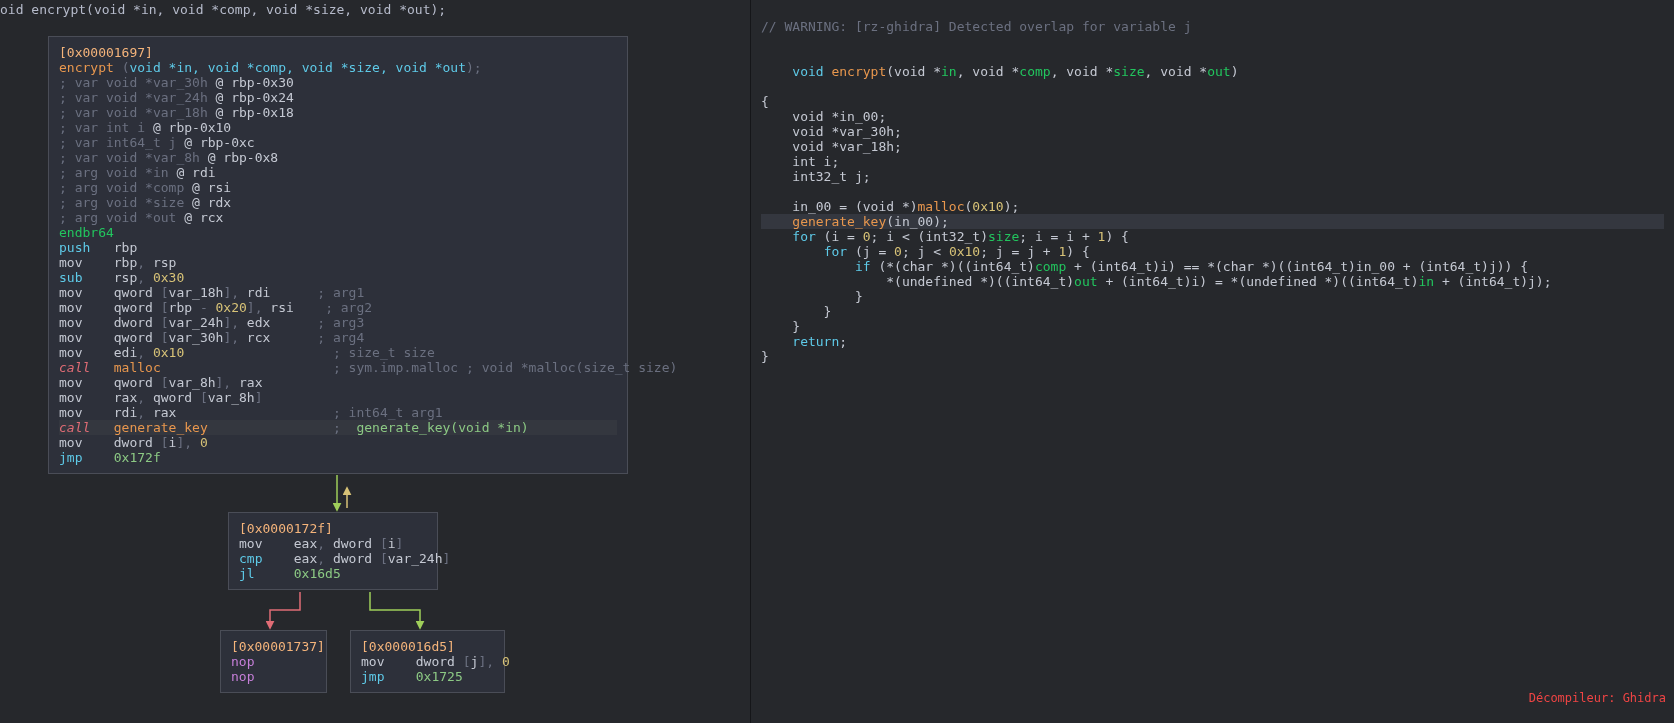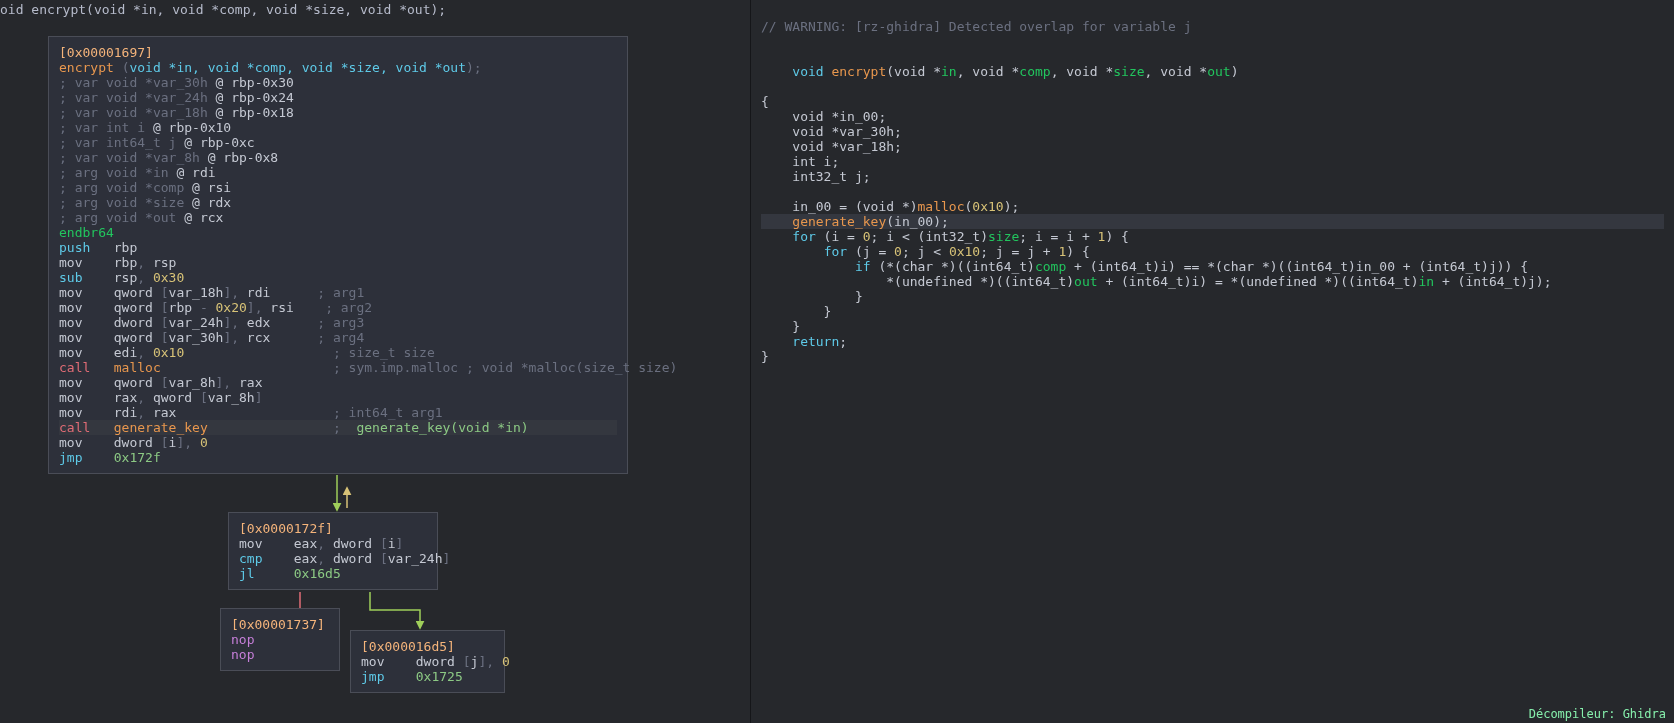--- a/index.html
+++ b/index.html
@@ -42,39 +42,39 @@
   line-height: 15px;
   white-space: pre;
   font-size: 12.5px;
 }
 .addr { color: #f5b47b; }
 .gray { color: #6b7080; }
 .cyan { color: #5ecae8; }
 .green { color: #8cc984; margin-top: 13px; }
 .yellow { color: #d7c277; text-align: right; }
 .white { color: #c5c9d3; }
-.red { color: #e06c75; }
+.red { color: #e06c75; font-style: italic; }
 .orange { color: #e8974e; }
 .purple { color: #c67fd9; text-align: center; }
 .dim { color: #22c55e; }
 .code-line { white-space: pre; line-height: 15px; font-size: 13px; }
 .highlight-line { background: #34373f; }
 svg.edges {
   position: absolute;
   top: 0;
   left: 0;
   pointer-events: none;
   z-index: 0;
 }
 .node { z-index: 1; }
 .footer {
   position: absolute;
   right: 8px;
-  bottom: 2px;
-  color: #86efac;
+  bottom: 18px;
+  color: #ef4444;
   font-size: 12px;
 }
 </style>
 </head>
 <body>
 
 <div class="left-pane">
   <div class="sig-bar">oid encrypt(void *in, void *comp, void *size, void *out);</div>
 
   <svg class="edges" width="750" height="723">
@@ -94,21 +94,21 @@
 
     <path d="M 347 508 L 347 488" stroke="#d7c277" stroke-width="1.5" fill="none" marker-end="url(#arr-y)"></path>
 
     <path d="M 300 592 L 300 610 L 270 610 L 270 628" stroke="#e06c75" stroke-width="1.5" fill="none" marker-end="url(#arr-r)"></path>
 
     <path d="M 370 592 L 370 610 L 420 610 L 420 628" stroke="#9fce5a" stroke-width="1.5" fill="none" marker-end="url(#arr-g)"></path>
   </svg>
 
   <div class="node" style="left:48px; top:36px; width:580px;" id="block1"><div class="code-line"><span class="addr">[0x00001697]</span></div><div class="code-line"><span class="addr"></span><span class="orange">encrypt&nbsp;</span><span class="gray">(</span><span class="cyan">void&nbsp;*in,&nbsp;void&nbsp;*comp,&nbsp;void&nbsp;*size,&nbsp;void&nbsp;*out</span><span class="gray">);</span></div><div class="code-line"><span class="gray"></span><span class="gray">;&nbsp;var&nbsp;void&nbsp;*var_30h&nbsp;</span><span class="white">@&nbsp;rbp-0x30</span></div><div class="code-line"><span class="white"></span><span class="gray">;&nbsp;var&nbsp;void&nbsp;*var_24h&nbsp;</span><span class="white">@&nbsp;rbp-0x24</span></div><div class="code-line"><span class="white"></span><span class="gray">;&nbsp;var&nbsp;void&nbsp;*var_18h&nbsp;</span><span class="white">@&nbsp;rbp-0x18</span></div><div class="code-line"><span class="white"></span><span class="gray">;&nbsp;var&nbsp;int&nbsp;i&nbsp;</span><span class="white">@&nbsp;rbp-0x10</span></div><div class="code-line"><span class="white"></span><span class="gray">;&nbsp;var&nbsp;int64_t&nbsp;j&nbsp;</span><span class="white">@&nbsp;rbp-0xc</span></div><div class="code-line"><span class="white"></span><span class="gray">;&nbsp;var&nbsp;void&nbsp;*var_8h&nbsp;</span><span class="white">@&nbsp;rbp-0x8</span></div><div class="code-line"><span class="white"></span><span class="gray">;&nbsp;arg&nbsp;void&nbsp;*in&nbsp;</span><span class="white">@&nbsp;rdi</span></div><div class="code-line"><span class="white"></span><span class="gray">;&nbsp;arg&nbsp;void&nbsp;*comp&nbsp;</span><span class="white">@&nbsp;rsi</span></div><div class="code-line"><span class="white"></span><span class="gray">;&nbsp;arg&nbsp;void&nbsp;*size&nbsp;</span><span class="white">@&nbsp;rdx</span></div><div class="code-line"><span class="white"></span><span class="gray">;&nbsp;arg&nbsp;void&nbsp;*out&nbsp;</span><span class="white">@&nbsp;rcx</span></div><div class="code-line"><span class="white"></span><span class="dim">endbr64</span></div><div class="code-line"><span class="dim"></span><span class="cyan">push</span><span class="white">&nbsp;&nbsp;&nbsp;rbp</span></div><div class="code-line"><span class="white"></span><span class="white">mov&nbsp;&nbsp;&nbsp;&nbsp;rbp</span><span class="gray">,&nbsp;</span><span class="white">rsp</span></div><div class="code-line"><span class="white"></span><span class="cyan">sub</span><span class="white">&nbsp;&nbsp;&nbsp;&nbsp;rsp</span><span class="gray">,&nbsp;</span><span class="yellow">0x30</span></div><div class="code-line"><span class="yellow"></span><span class="white">mov&nbsp;&nbsp;&nbsp;&nbsp;qword&nbsp;</span><span class="gray">[</span><span class="white">var_18h</span><span class="gray">],&nbsp;</span><span class="white">rdi</span><span class="gray">&nbsp;&nbsp;&nbsp;&nbsp;&nbsp;&nbsp;;&nbsp;arg1</span></div><div class="code-line"><span class="gray"></span><span class="white">mov&nbsp;&nbsp;&nbsp;&nbsp;qword&nbsp;</span><span class="gray">[</span><span class="white">rbp&nbsp;</span><span class="gray">-&nbsp;</span><span class="yellow">0x20</span><span class="gray">],&nbsp;</span><span class="white">rsi</span><span class="gray">&nbsp;&nbsp;&nbsp;&nbsp;;&nbsp;arg2</span></div><div class="code-line"><span class="gray"></span><span class="white">mov&nbsp;&nbsp;&nbsp;&nbsp;dword&nbsp;</span><span class="gray">[</span><span class="white">var_24h</span><span class="gray">],&nbsp;</span><span class="white">edx</span><span class="gray">&nbsp;&nbsp;&nbsp;&nbsp;&nbsp;&nbsp;;&nbsp;arg3</span></div><div class="code-line"><span class="gray"></span><span class="white">mov&nbsp;&nbsp;&nbsp;&nbsp;qword&nbsp;</span><span class="gray">[</span><span class="white">var_30h</span><span class="gray">],&nbsp;</span><span class="white">rcx</span><span class="gray">&nbsp;&nbsp;&nbsp;&nbsp;&nbsp;&nbsp;;&nbsp;arg4</span></div><div class="code-line"><span class="gray"></span><span class="white">mov&nbsp;&nbsp;&nbsp;&nbsp;edi</span><span class="gray">,&nbsp;</span><span class="yellow">0x10</span><span class="gray">&nbsp;&nbsp;&nbsp;&nbsp;&nbsp;&nbsp;&nbsp;&nbsp;&nbsp;&nbsp;&nbsp;&nbsp;&nbsp;&nbsp;&nbsp;&nbsp;&nbsp;&nbsp;&nbsp;;&nbsp;size_t&nbsp;size</span></div><div class="code-line"><span class="gray"></span><span class="red">call</span><span class="white">&nbsp;&nbsp;&nbsp;</span><span class="orange">malloc</span><span class="gray">&nbsp;&nbsp;&nbsp;&nbsp;&nbsp;&nbsp;&nbsp;&nbsp;&nbsp;&nbsp;&nbsp;&nbsp;&nbsp;&nbsp;&nbsp;&nbsp;&nbsp;&nbsp;&nbsp;&nbsp;&nbsp;&nbsp;;&nbsp;sym.imp.malloc&nbsp;;&nbsp;void&nbsp;*malloc(size_t&nbsp;size)</span></div><div class="code-line"><span class="gray"></span><span class="white">mov&nbsp;&nbsp;&nbsp;&nbsp;qword&nbsp;</span><span class="gray">[</span><span class="white">var_8h</span><span class="gray">],&nbsp;</span><span class="white">rax</span></div><div class="code-line"><span class="white"></span><span class="white">mov&nbsp;&nbsp;&nbsp;&nbsp;rax</span><span class="gray">,&nbsp;</span><span class="white">qword&nbsp;</span><span class="gray">[</span><span class="white">var_8h</span><span class="gray">]</span></div><div class="code-line"><span class="gray"></span><span class="white">mov&nbsp;&nbsp;&nbsp;&nbsp;rdi</span><span class="gray">,&nbsp;</span><span class="white">rax</span><span class="gray">&nbsp;&nbsp;&nbsp;&nbsp;&nbsp;&nbsp;&nbsp;&nbsp;&nbsp;&nbsp;&nbsp;&nbsp;&nbsp;&nbsp;&nbsp;&nbsp;&nbsp;&nbsp;&nbsp;&nbsp;;&nbsp;int64_t&nbsp;arg1</span></div><div class="code-line highlight-line"><span class="gray"></span><span class="red">call</span><span class="white">&nbsp;&nbsp;&nbsp;</span><span class="orange">generate_key</span><span class="gray">&nbsp;&nbsp;&nbsp;&nbsp;&nbsp;&nbsp;&nbsp;&nbsp;&nbsp;&nbsp;&nbsp;&nbsp;&nbsp;&nbsp;&nbsp;&nbsp;;&nbsp;&nbsp;</span><span class="green">generate_key(void&nbsp;*in)</span></div><div class="code-line"><span class="green"></span><span class="white">mov&nbsp;&nbsp;&nbsp;&nbsp;dword&nbsp;</span><span class="gray">[</span><span class="white">i</span><span class="gray">],&nbsp;</span><span class="yellow">0</span></div><div class="code-line"><span class="yellow"></span><span class="cyan">jmp</span><span class="white">&nbsp;&nbsp;&nbsp;&nbsp;</span><span class="green">0x172f</span></div></div>
   <div class="node" style="left:228px; top:512px; width:210px;" id="block2"><div class="code-line"><span class="addr">[0x0000172f]</span></div><div class="code-line"><span class="addr"></span><span class="white">mov&nbsp;&nbsp;&nbsp;&nbsp;eax</span><span class="gray">,&nbsp;</span><span class="white">dword&nbsp;</span><span class="gray">[</span><span class="white">i</span><span class="gray">]</span></div><div class="code-line"><span class="gray"></span><span class="cyan">cmp</span><span class="white">&nbsp;&nbsp;&nbsp;&nbsp;eax</span><span class="gray">,&nbsp;</span><span class="white">dword&nbsp;</span><span class="gray">[</span><span class="white">var_24h</span><span class="gray">]</span></div><div class="code-line"><span class="gray"></span><span class="cyan">jl</span><span class="white">&nbsp;&nbsp;&nbsp;&nbsp;&nbsp;</span><span class="green">0x16d5</span></div></div>
-  <div class="node" style="left:220px; top:608px; width:120px;" id="block3"><div class="code-line"><span class="addr">[0x00001737]</span></div><div class="code-line"><span class="addr"></span><span class="purple">nop</span></div><div class="code-line"><span class="purple"></span><span class="purple">nop</span></div></div>
+  <div class="node" style="left:220px; top:630px; width:107px;" id="block3"><div class="code-line"><span class="addr">[0x00001737]</span></div><div class="code-line"><span class="addr"></span><span class="purple">nop</span></div><div class="code-line"><span class="purple"></span><span class="purple">nop</span></div></div>
   <div class="node" style="left:350px; top:630px; width:155px;" id="block4"><div class="code-line"><span class="addr">[0x000016d5]</span></div><div class="code-line"><span class="addr"></span><span class="white">mov&nbsp;&nbsp;&nbsp;&nbsp;dword&nbsp;</span><span class="gray">[</span><span class="white">j</span><span class="gray">],&nbsp;</span><span class="yellow">0</span></div><div class="code-line"><span class="yellow"></span><span class="cyan">jmp</span><span class="white">&nbsp;&nbsp;&nbsp;&nbsp;</span><span class="green">0x1725</span></div></div>
 </div>
 
 <div class="right-pane">
   <div class="code-line gray">// WARNING: [rz-ghidra] Detected overlap for variable j</div>
   <div class="code-line">&nbsp;</div>
   <div class="code-line">
     <span class="cyan">void </span><span class="orange">encrypt</span><span class="white">(void *</span><span class="dim">in</span><span class="white">, void *</span><span class="dim">comp</span><span class="white">, void *</span><span class="dim">size</span><span class="white">, void *</span><span class="dim">out</span><span class="white">)</span>
   </div>
   <div class="code-line white">{</div>

